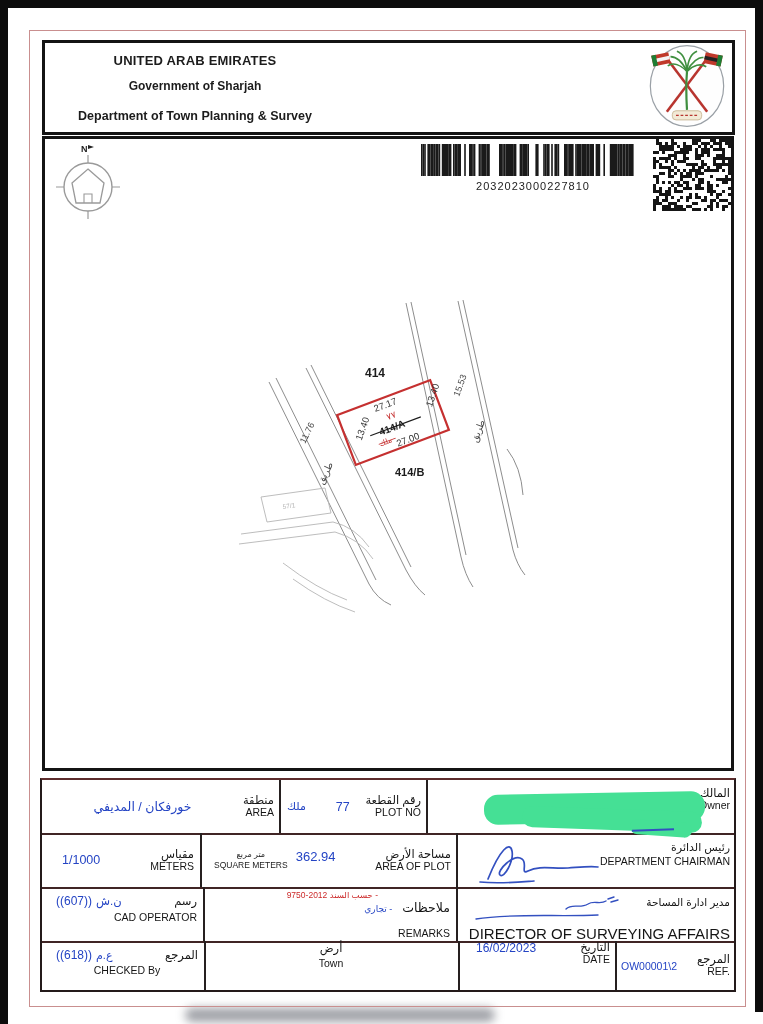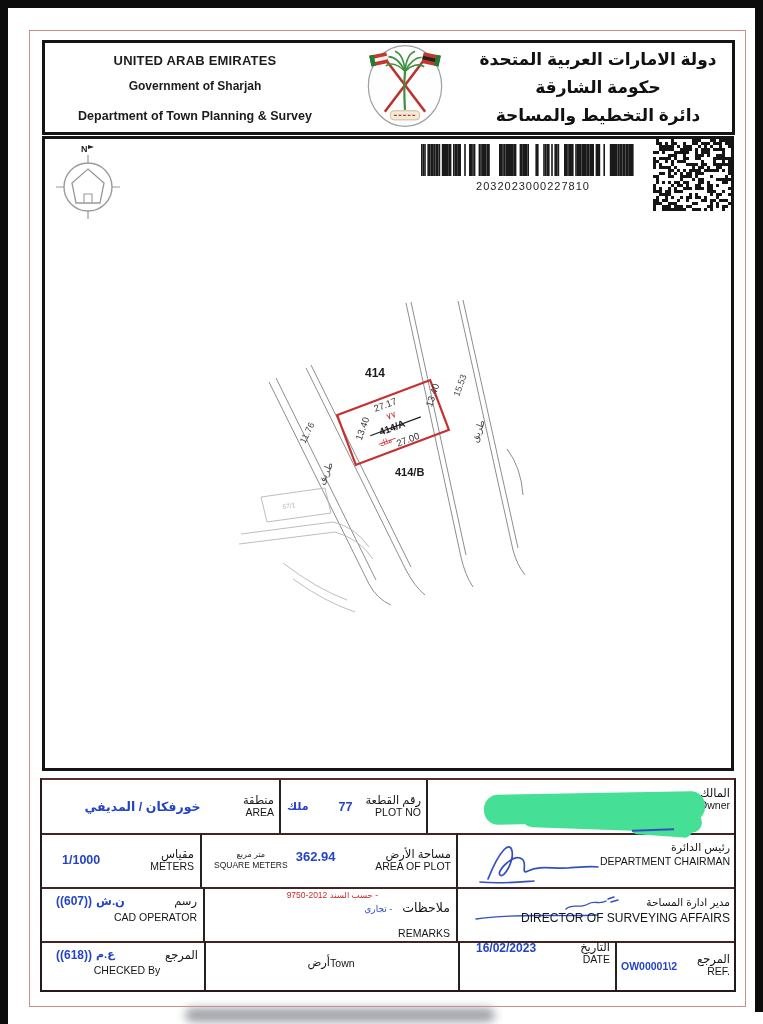--- a/index.html
+++ b/index.html
@@ -22,21 +22,21 @@
   .draw-box{border:3.5px solid #141414;background:#fff;}
   .bc-num{font-size:11px;color:#222;text-align:center;letter-spacing:1px;}
   
   .tbl{border:2.5px solid #241a1a;border-top-color:#5d2c2c;background:#fff;}
   .hline{background:#402525;height:1.6px;}
   .vline{background:#262020;width:1.6px;}
   .cell{position:absolute;box-sizing:border-box;}
   .lblstack{text-align:right;color:#151515;line-height:1.12;}
   .lblstack .ar{font-size:11.5px;direction:rtl;}
   .lblstack .en{font-size:10.5px;}
-  .val{color:#2444c4;font-weight:bold;}
+  .val{color:#2444c4;font-weight:normal;}
   .rtl{direction:rtl;}
   .g1,.g2,.g3{position:absolute;background:#45e095;border-radius:14px;z-index:5;}
   .inkline{position:absolute;background:#3350c0;z-index:6;}
   svg text{font-family:"Liberation Sans","DejaVu Sans",sans-serif;}
 </style>
 </head>
 <body>
 
 <div class="stage">
 
@@ -73,25 +73,20 @@
           <path d="M45,32 C38,25 30,22 24,26"></path>
           <path d="M45,32 C40,22 34,16 27,16"></path>
           <path d="M45,32 C44,20 40,12 34,10"></path>
           <path d="M45,32 C46,20 50,12 56,10"></path>
           <path d="M45,32 C50,22 58,16 63,17"></path>
           <path d="M45,32 C52,25 60,23 66,27"></path>
         </g>
         <rect x="29" y="75" width="32" height="10" rx="4" fill="#f2ead6" stroke="#c9b896" stroke-width="1"></rect>
         <path d="M33,80 L57,80" stroke="#b8352f" stroke-width="1.4" stroke-dasharray="3 2"></path>
       </svg>
-    </div>
-    <div class="hdr-ar">
-      <div>دولة الامارات العربية المتحدة</div>
-      <div>حكومة الشارقة</div>
-      <div>دائرة التخطيط والمساحة</div>
     </div>
   </div>
 
   <div class="abs draw-box" style="left:42px;top:136px;width:686px;height:629px">
 
     <div class="abs" style="left:6px;top:2px">
       <svg width="74" height="84" viewBox="0 0 74 84">
         <text x="30" y="11" font-size="9" font-weight="bold" fill="#222">N</text>
         <path d="M37,4 l6,2 -6,2 Z" fill="#222"></path>
         <circle cx="37" cy="46" r="24" fill="none" stroke="#9a9a9a" stroke-width="1.4"></circle>
@@ -624,34 +619,34 @@
     <div class="cell" style="left:414px;top:107px;width:278px;height:54px">
       <svg class="abs" style="left:14px;top:0" width="170" height="50" viewBox="0 0 170 50">
         <g stroke="#3350c0" stroke-width="1.4" fill="none" stroke-linecap="round">
           <path d="M6,32 C40,26 90,30 128,28"></path>
           <path d="M96,22 C102,16 110,22 118,17 C124,13 130,18 136,14"></path>
           <path d="M138,12 l6,-2 m-3,5 l7,-2"></path>
         </g>
       </svg>
       <div class="lblstack" style="position:absolute;right:4px;top:10px">
         <div class="ar" style="font-size:10.5px">مدير ادارة المساحة</div>
-        <div class="en" style="font-size:12px;margin-top:3px">DIRECTOR OF SURVEYING AFFAIRS</div>
+        <div class="en" style="font-size:15px;margin-top:17px">DIRECTOR OF SURVEYING AFFAIRS</div>
       </div>
     </div>
 
     <div class="cell" style="left:0;top:161px;width:162px;height:49px;padding:7px 6px 0 14px;box-sizing:border-box">
-      <div style="display:flex;align-items:flex-start">
+      <div style="display:flex;align-items:flex-end">
         <span class="val" style="font-size:12px">((618))</span>
         <span class="val rtl" style="font-size:11px;margin-left:4px">ع.م</span>
         <span class="rtl" style="margin-left:auto;font-size:11.5px;color:#151515">المرجع</span>
       </div>
       <div style="text-align:center;font-size:10.5px;color:#151515;margin-top:2px">CHECKED By</div>
     </div>
 
-    <div class="cell" style="left:162px;top:161px;width:254px;height:41px;display:flex;flex-direction:row;align-items:center;justify-content:center">
+    <div class="cell" style="left:162px;top:161px;width:254px;height:41px;display:flex;flex-direction:column;align-items:center;">
       <div class="rtl" style="font-size:11.5px;color:#151515">أرض</div>
       <div style="font-size:10.5px;color:#151515;margin-top:2px">Town</div>
     </div>
 
     <div class="cell" style="left:416px;top:161px;width:157px;height:49px;display:flex;align-items:flex-start">
       <div class="val" style="padding-left:18px;font-size:12px">16/02/2023</div>
       <div class="lblstack" style="margin-left:auto;padding-right:5px">
         <div class="ar">التاريخ</div>
         <div class="en">DATE</div>
       </div>

